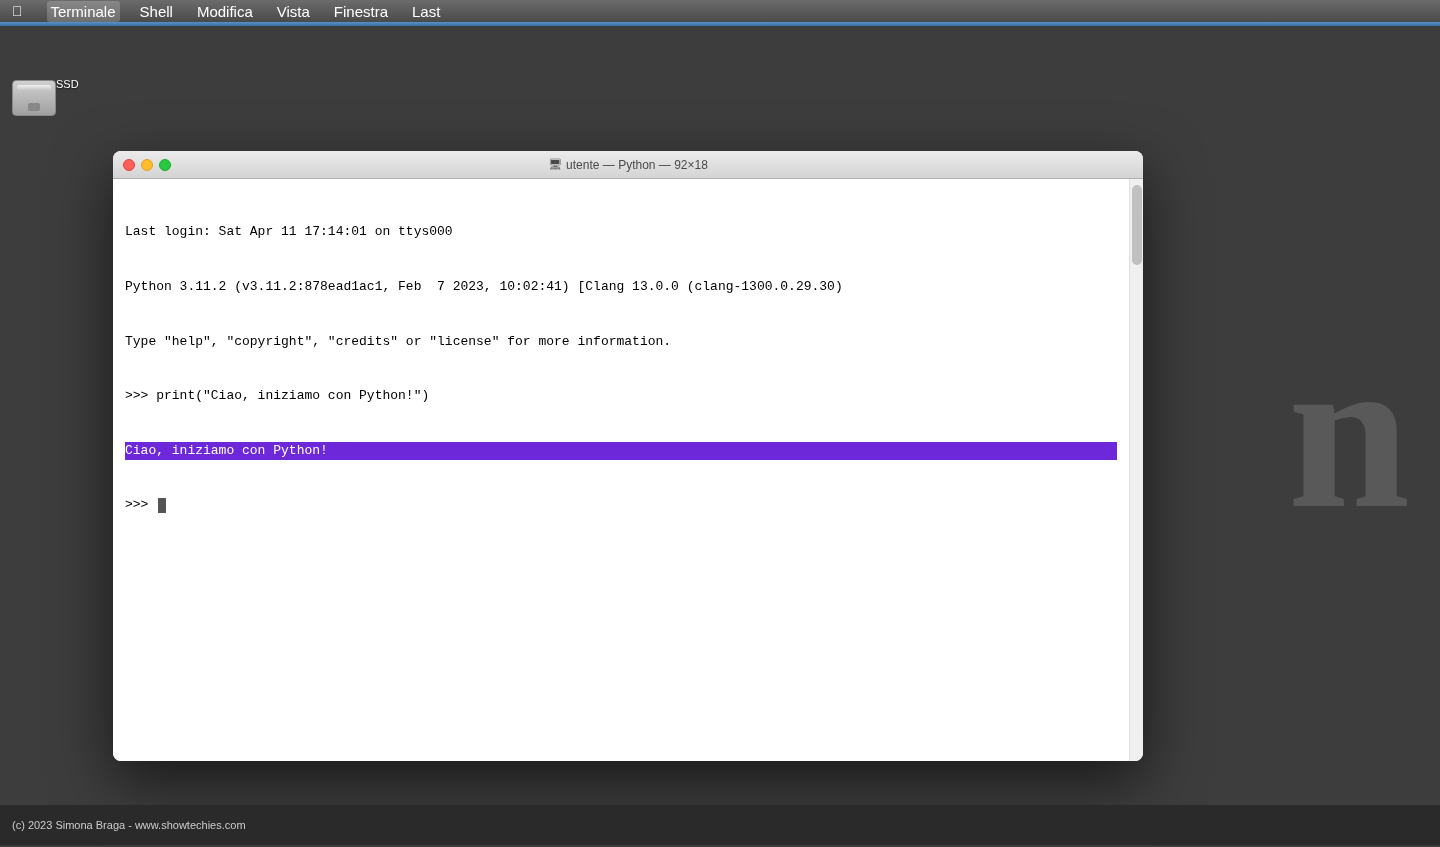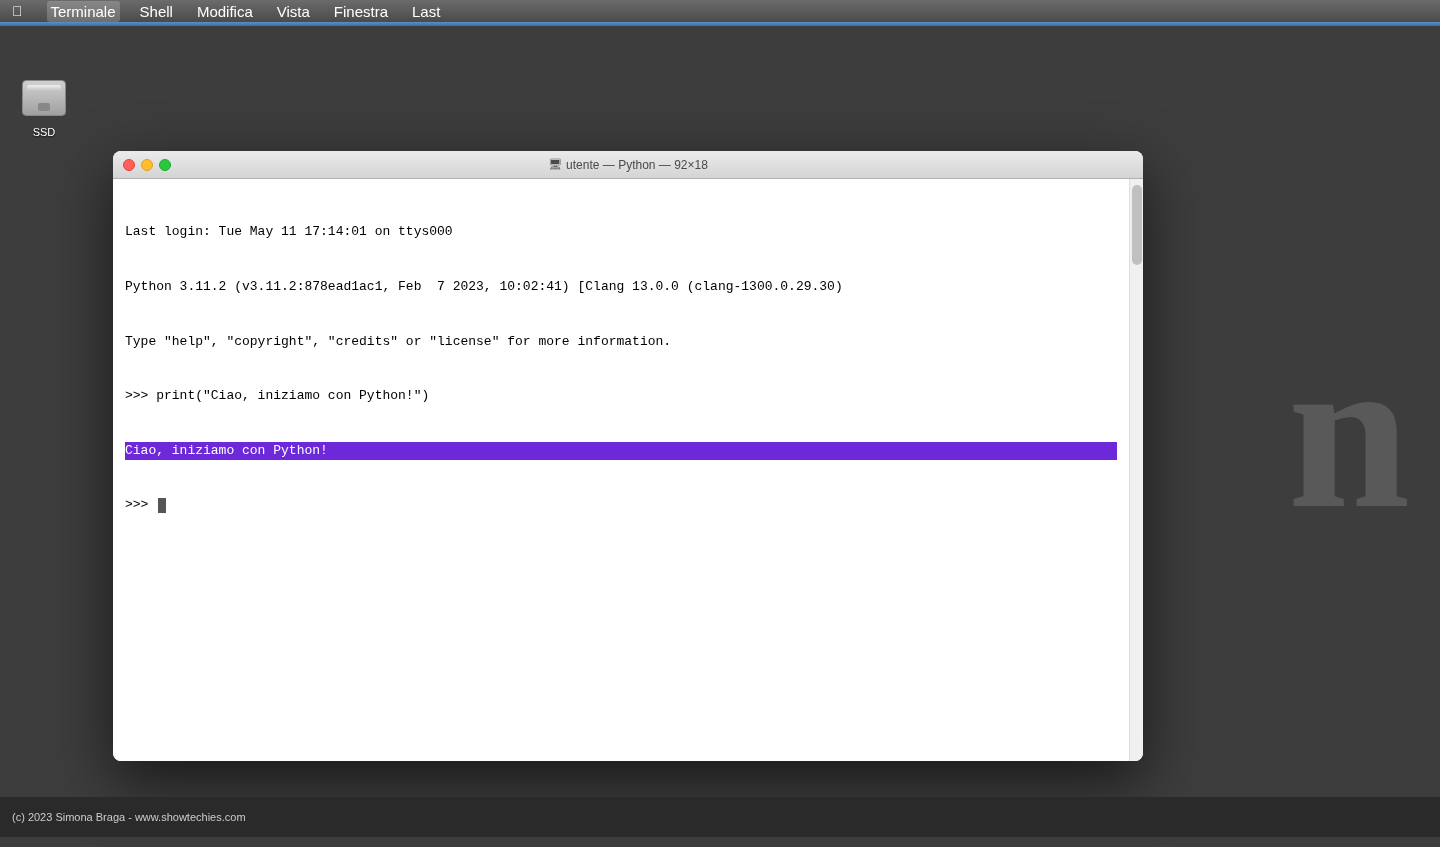--- a/index.html
+++ b/index.html
@@ -60,22 +60,21 @@
       background-color: #3d3d3d;
       position: relative;
     }
 
     
     .desktop-icon {
       position: absolute;
       top: 48px;
       left: 12px;
       display: flex;
-      flex-direction: column;
-      align-items: center;
+      flex-direction: row;
       width: 64px;
       cursor: pointer;
     }
 
     .desktop-icon-img {
       width: 48px;
       height: 48px;
       display: flex;
       align-items: center;
       justify-content: center;
@@ -256,21 +255,21 @@
 
     
     .bottom-bar {
       width: 100%;
       height: 40px;
       background: #2a2a2a;
       display: flex;
       align-items: center;
       padding: 0 12px;
       position: absolute;
-      bottom: 10px;
+      bottom: 2px;
     }
 
     .bottom-bar-text {
       color: #cccccc;
       font-size: 11px;
     }
   </style>
 </head>
 <body>
 
@@ -306,21 +305,21 @@
         <div class="traffic-light maximize"></div>
       </div>
       <div class="terminal-title">
         <span class="terminal-title-icon">🖥</span>
         <span>utente — Python — 92×18</span>
       </div>
     </div>
 
     <div class="terminal-content-area">
       <div class="terminal-body">
-        <span class="terminal-line">Last login: Tue May 11 17:14:01 on ttys000</span>
+        <span class="terminal-line">Last login: Sat Apr 11 17:14:01 on ttys000</span>
         <span class="terminal-line">Python 3.11.2 (v3.11.2:878ead1ac1, Feb  7 2023, 10:02:41) [Clang 13.0.0 (clang-1300.0.29.30)</span>
         <span class="terminal-line">Type "help", "copyright", "credits" or "license" for more information.</span>
         <span class="terminal-line">&gt;&gt;&gt; print("Ciao, iniziamo con Python!")</span>
         <span class="highlight-line">Ciao, iniziamo con Python!</span>
         <span class="terminal-line prompt-line">
           <span>&gt;&gt;&gt; </span>
           <span class="cursor"></span>
         </span>
       </div>
       <div class="terminal-scrollbar">

